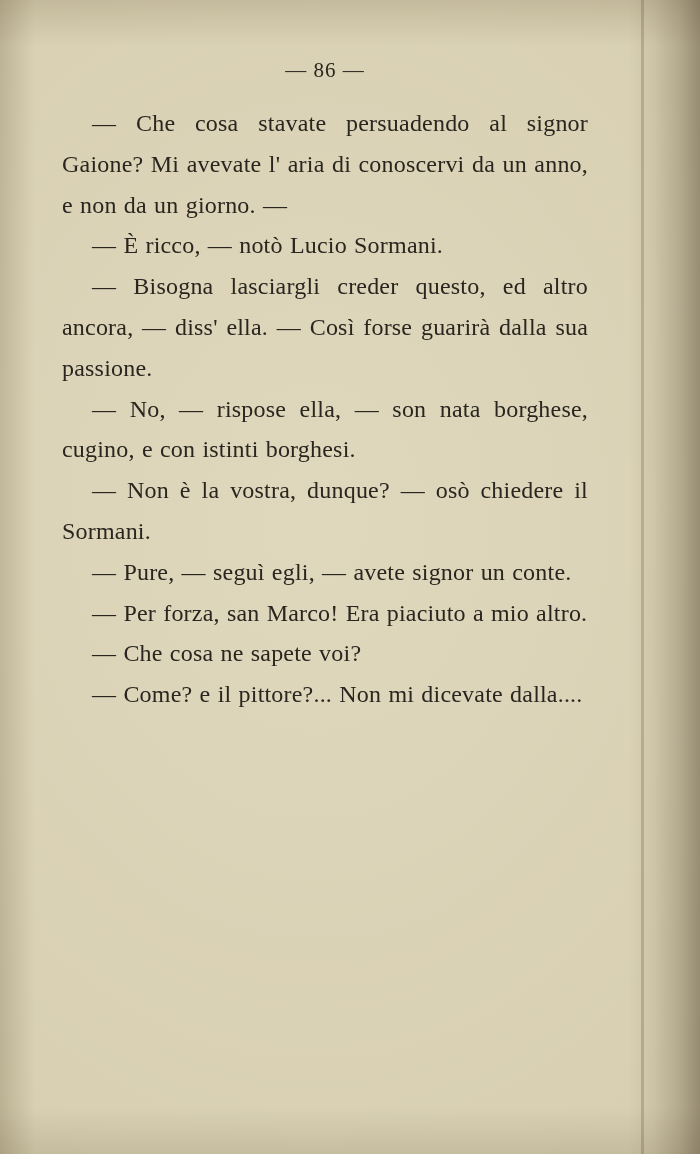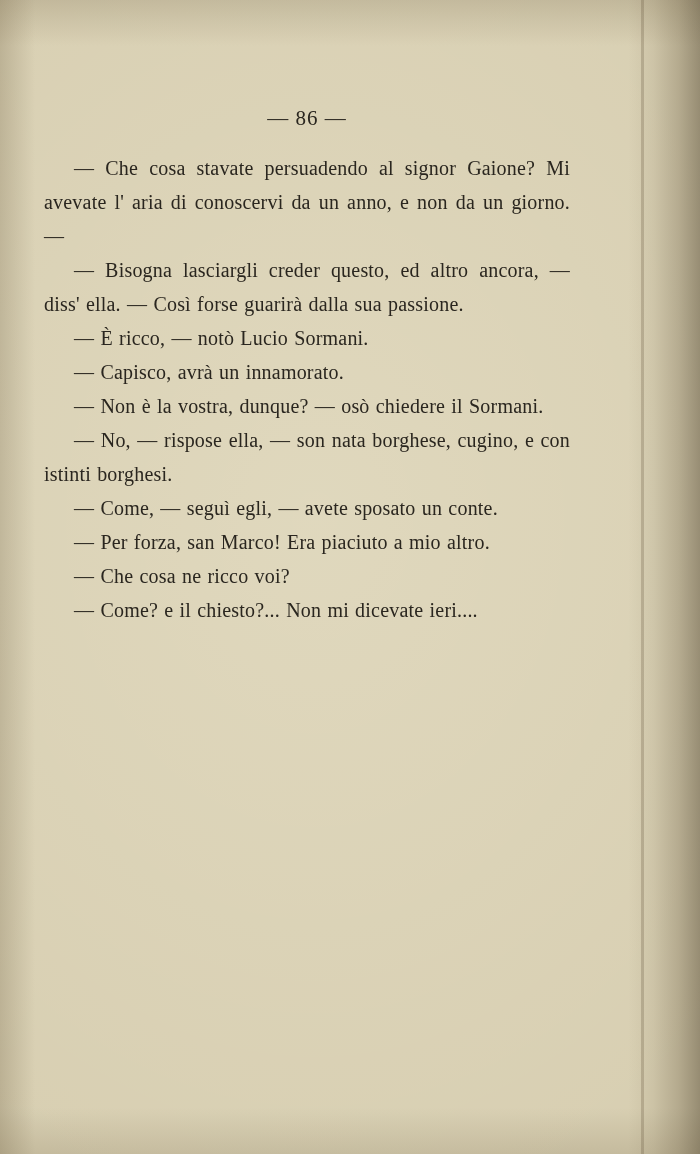--- a/index.html
+++ b/index.html
@@ -32,59 +32,57 @@
   }
   .edge-line {
     position: absolute;
     top: 0; right: 56px;
     width: 3px; height: 100%;
     background: rgba(90,76,50,0.25);
     pointer-events: none;
   }
   .content {
     position: absolute;
-    left: 44px;
+    left: 62px;
     top: 58px;
     width: 526px;
-    margin-top: 48px;
   }
   .page-number {
     text-align: center;
     font-size: 21px;
     letter-spacing: 1px;
     margin: 0 0 20px 0;
     color: #2a261f;
   }
   .body-text p {
     margin: 0;
     text-indent: 30px;
     text-align: justify;
-    font-size: 20px;
+    font-size: 24px;
     line-height: 1.7;
     letter-spacing: 0.2px;
     word-spacing: 1px;
     color: #2a261f;
   }
 </style>
 </head>
 <body>
 
 <div class="page">
   <div class="edge-line"></div>
   <div class="edge-shadow"></div>
 
   <div class="content">
     <div class="page-number">— 86 —</div>
 
     <div class="body-text">
       <p>— Che cosa stavate persuadendo al signor Gaione? Mi avevate l' aria di conoscervi da un anno, e non da un giorno. —</p>
+      <p>— È ricco, — notò Lucio Sormani.</p>
       <p>— Bisogna lasciargli creder questo, ed altro ancora, — diss' ella. — Così forse guarirà dalla sua passione.</p>
-      <p>— È ricco, — notò Lucio Sormani.</p>
-      <p>— Capisco, avrà un innamorato.</p>
+      <p>— No, — rispose ella, — son nata borghese, cugino, e con istinti borghesi.</p>
       <p>— Non è la vostra, dunque? — osò chiedere il Sormani.</p>
-      <p>— No, — rispose ella, — son nata borghese, cugino, e con istinti borghesi.</p>
-      <p>— Come, — seguì egli, — avete sposato un conte.</p>
+      <p>— Pure, — seguì egli, — avete signor un conte.</p>
       <p>— Per forza, san Marco! Era piaciuto a mio altro.</p>
-      <p>— Che cosa ne ricco voi?</p>
-      <p>— Come? e il chiesto?... Non mi dicevate ieri....</p>
+      <p>— Che cosa ne sapete voi?</p>
+      <p>— Come? e il pittore?... Non mi dicevate dalla....</p>
     </div>
   </div>
 </div>
 
 </body></html>

